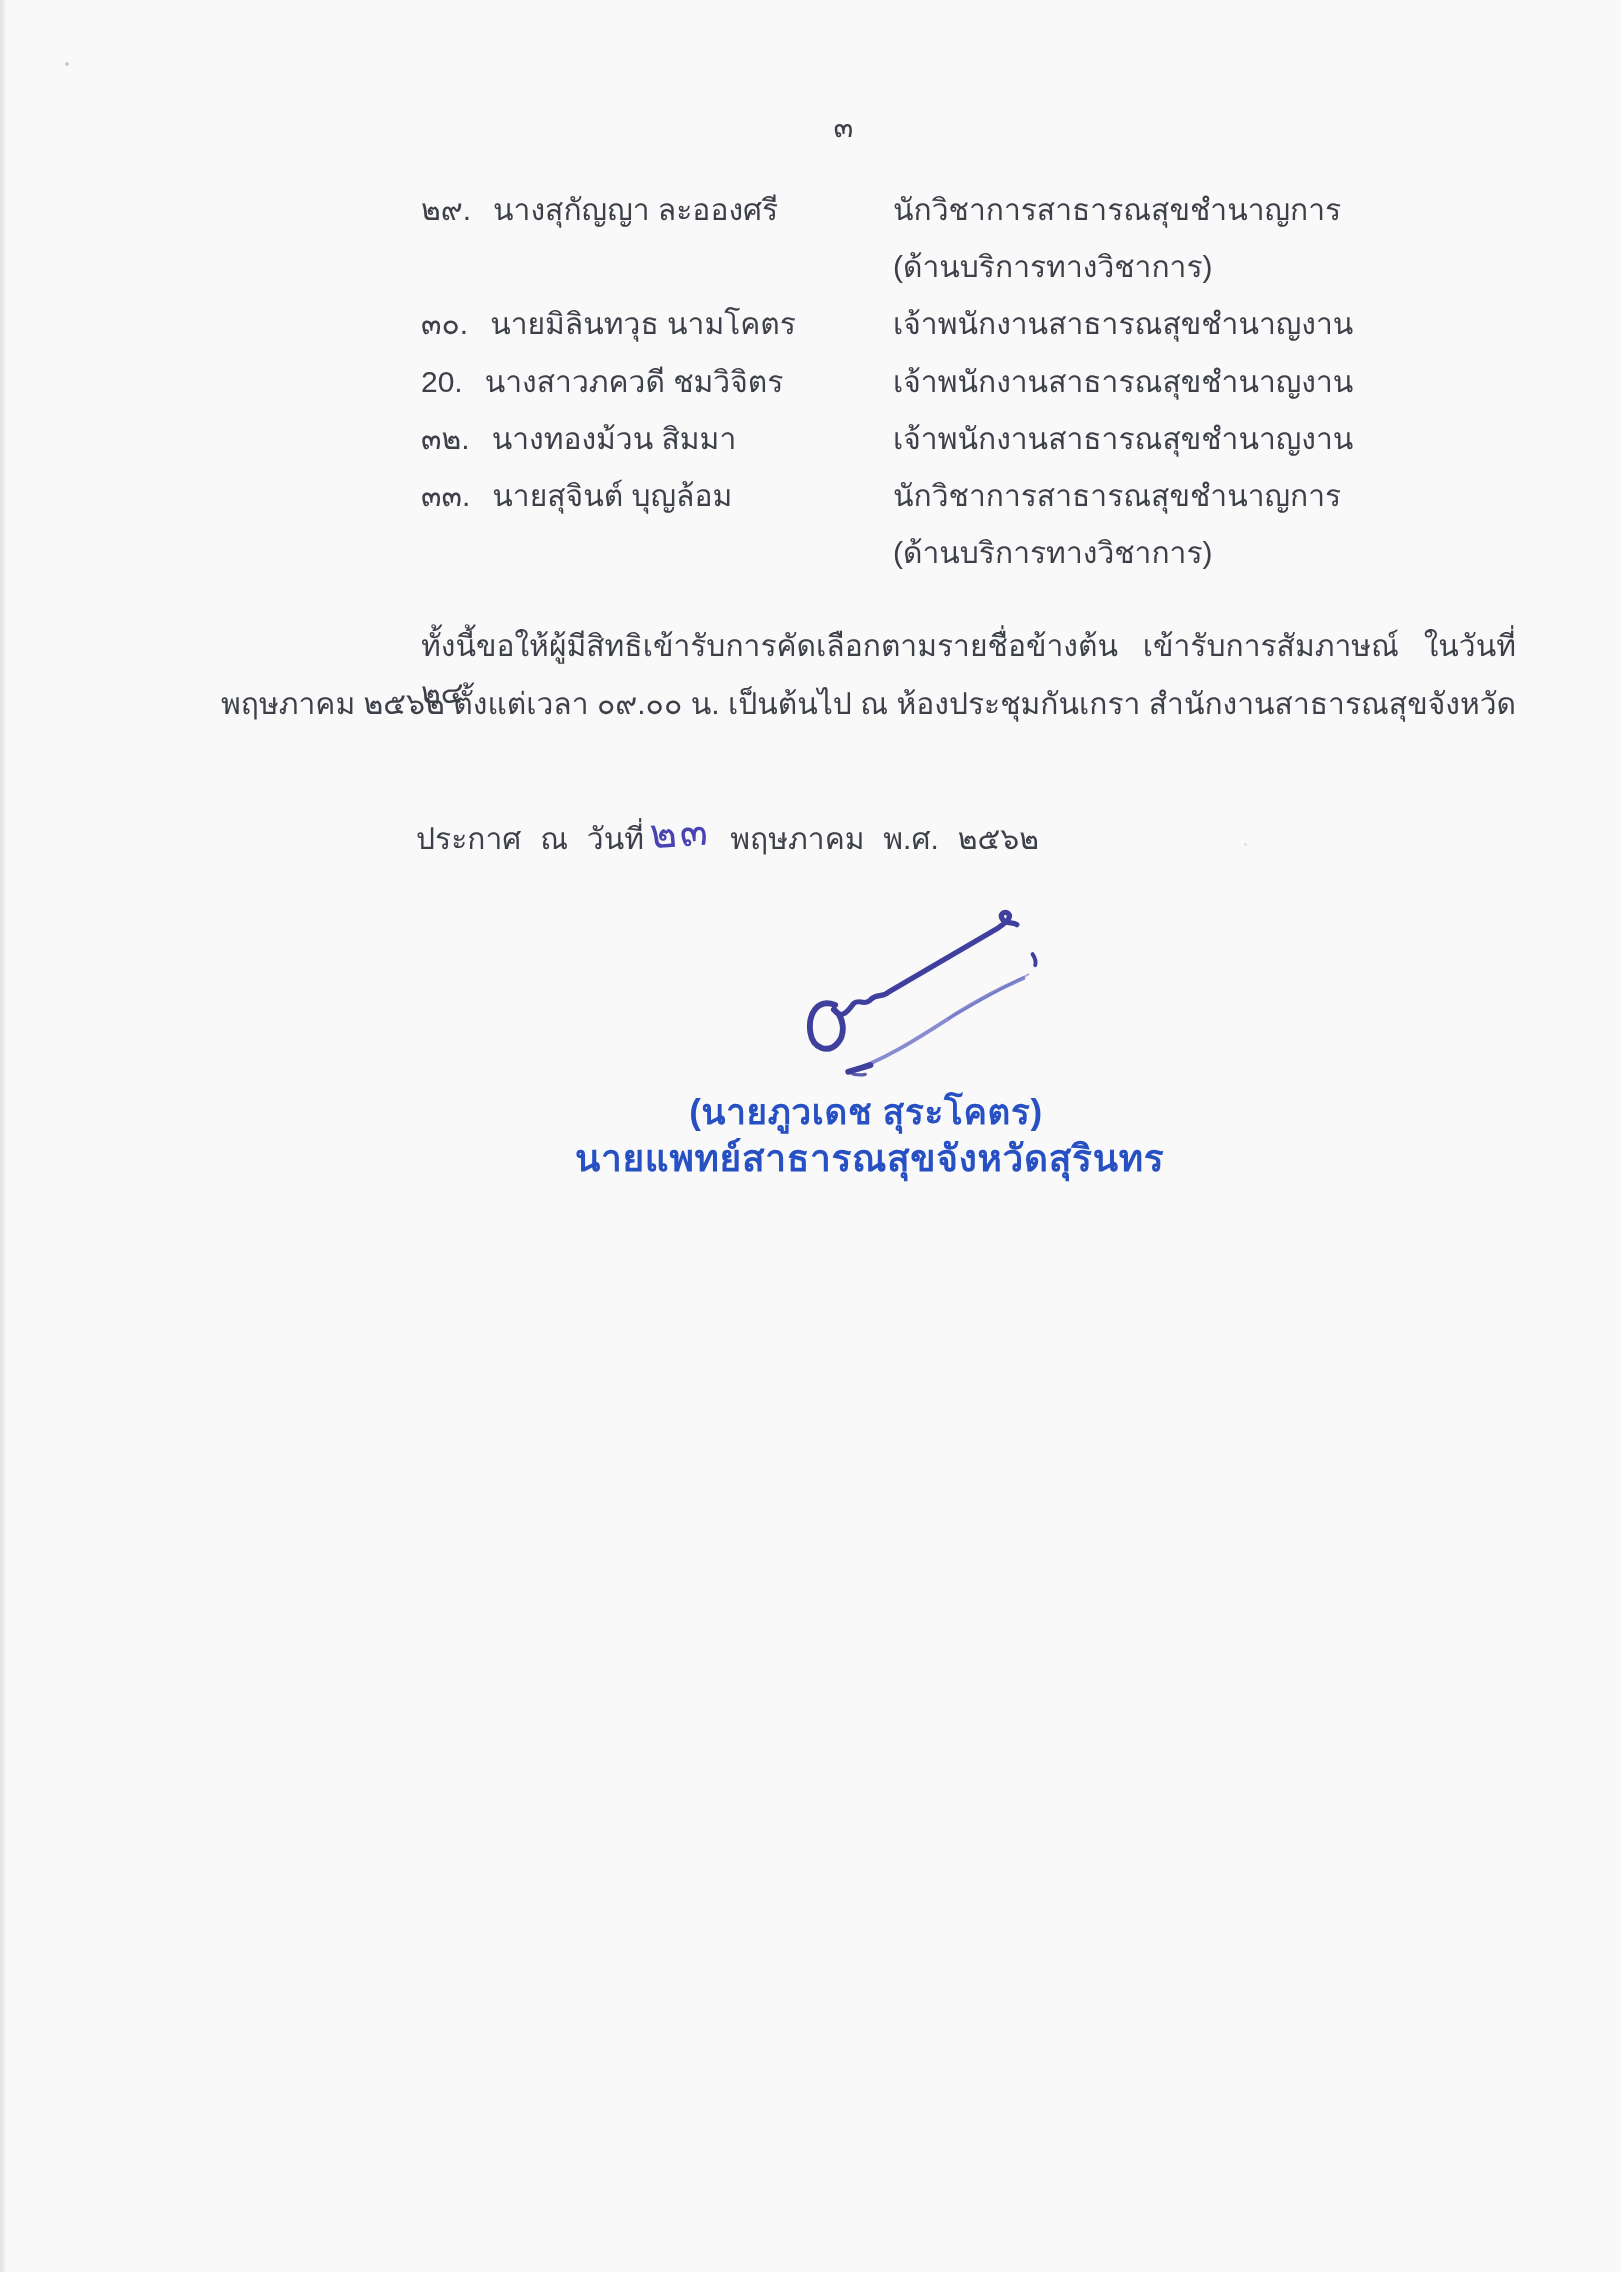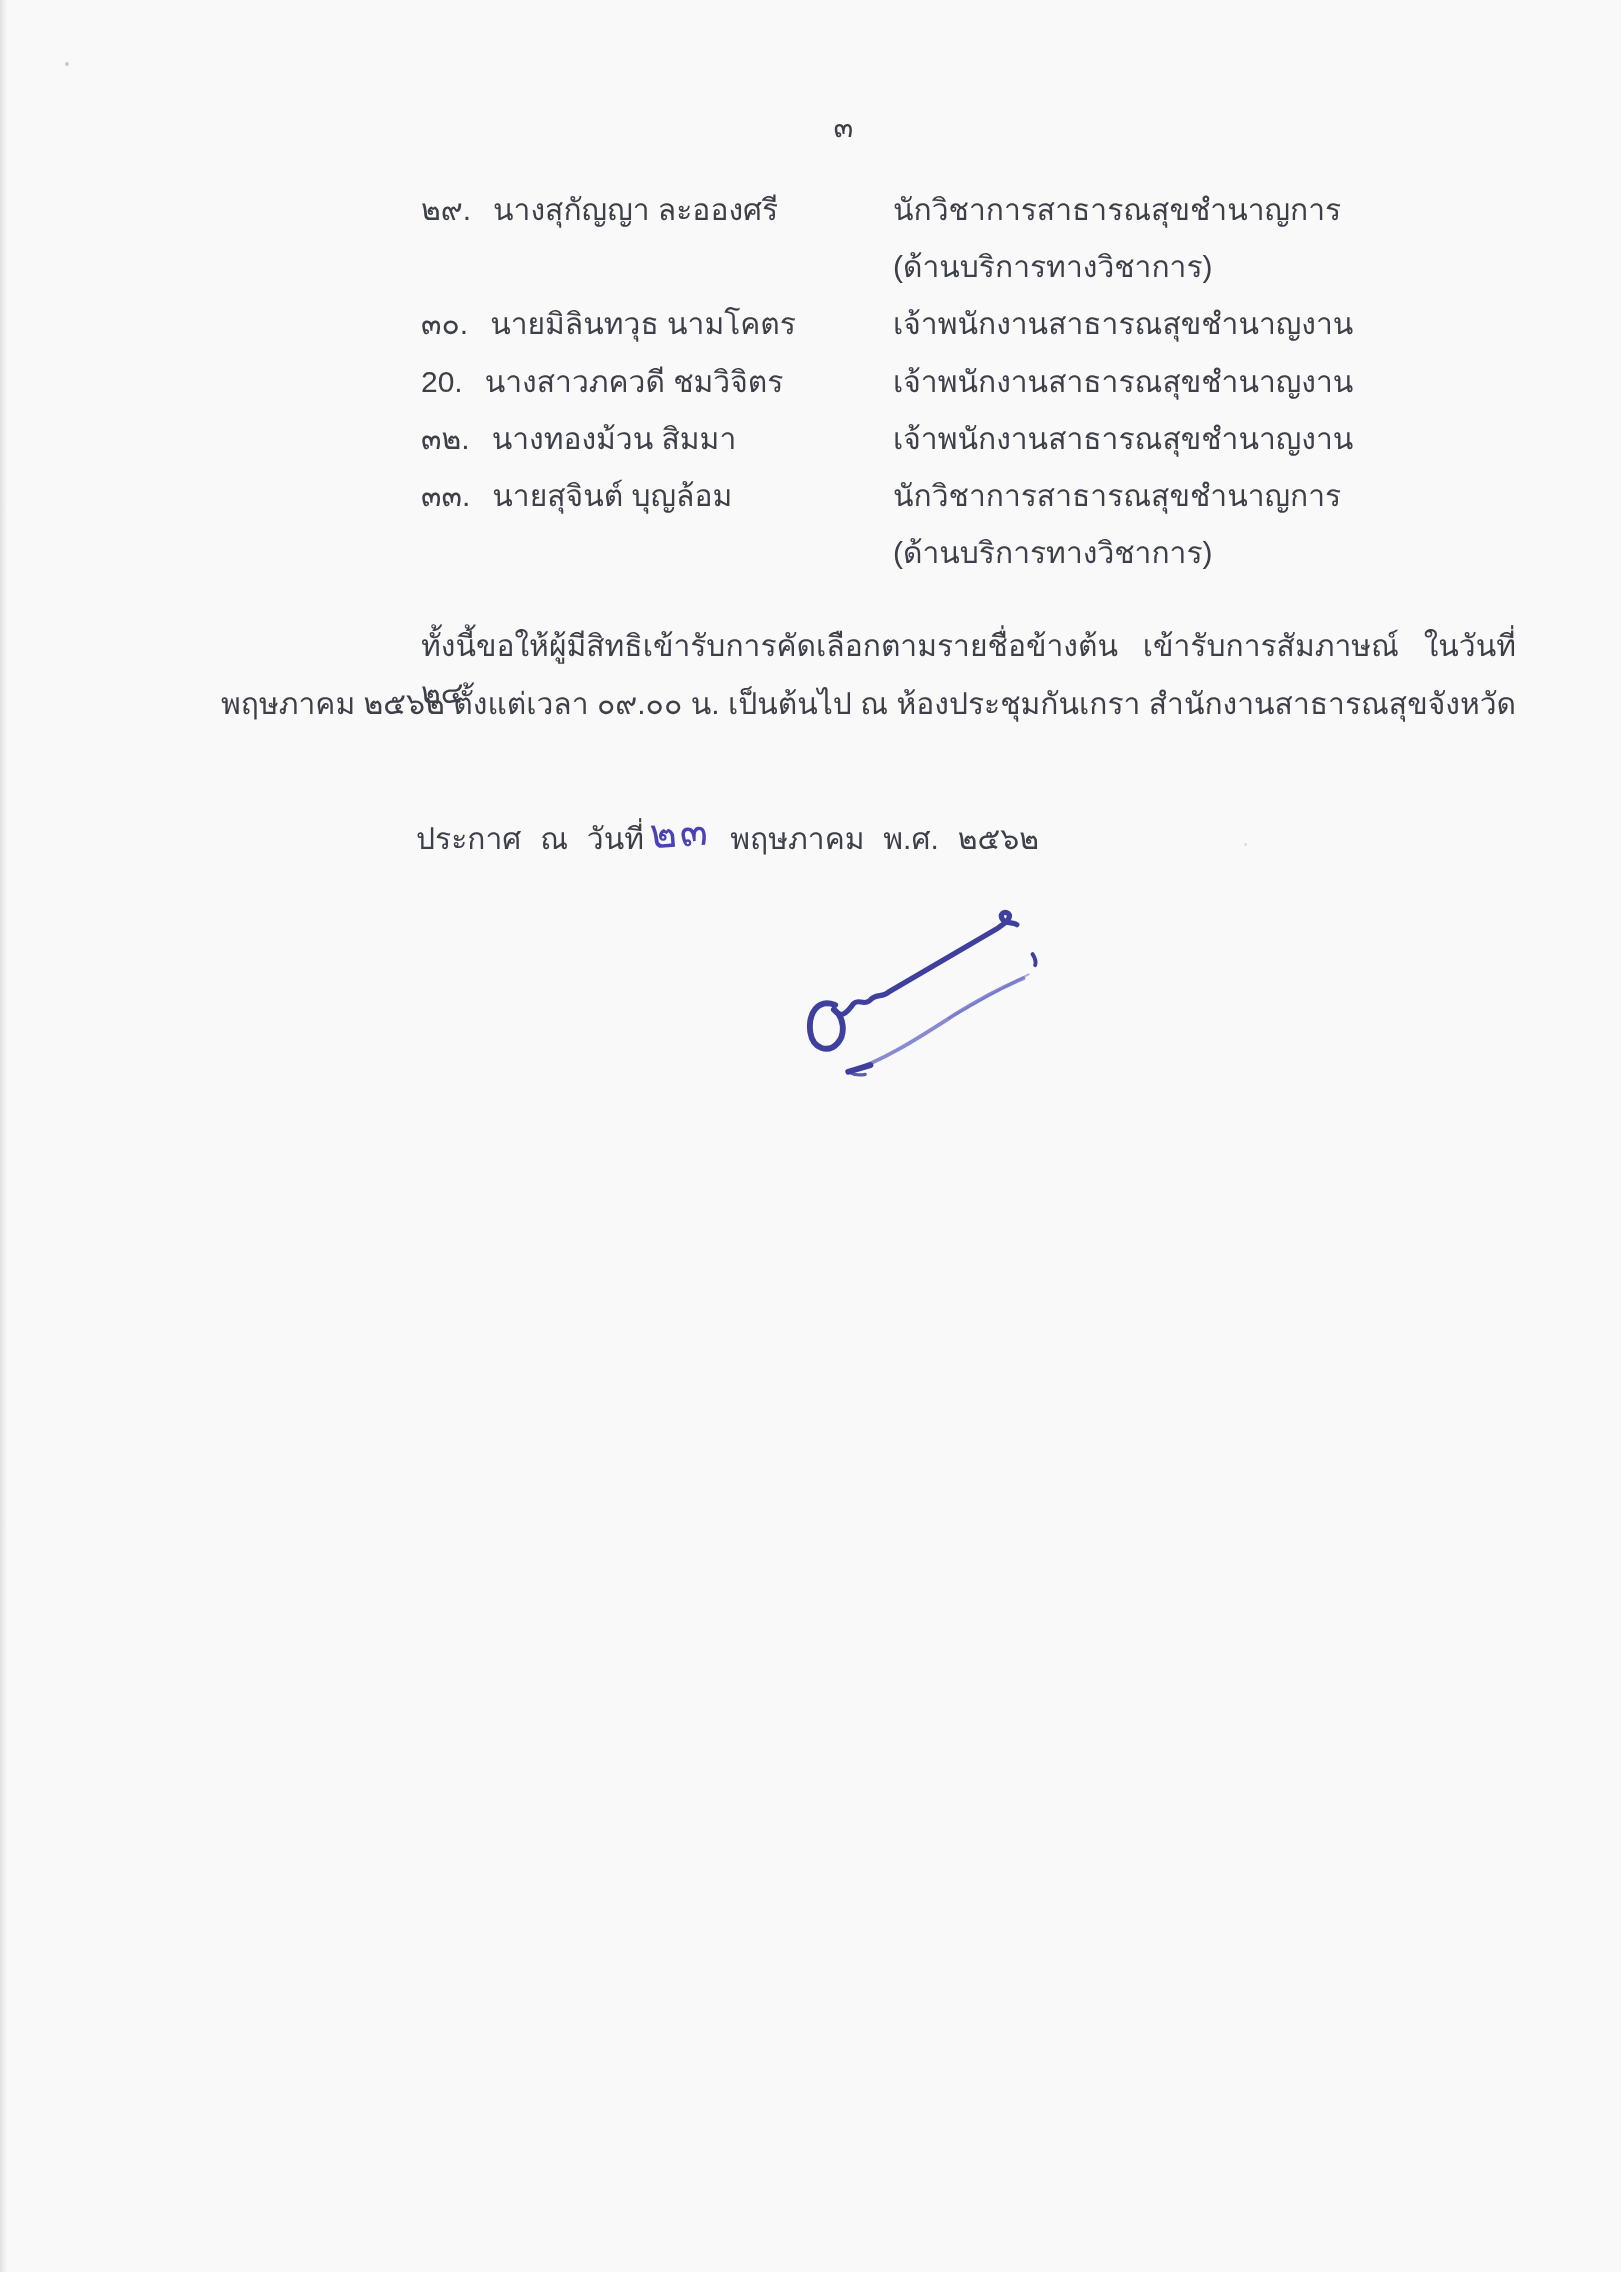--- a/index.html
+++ b/index.html
@@ -106,15 +106,19 @@
 
       <path d="M 380 72 C 384 78, 386 83, 384 89" fill="none" stroke-width="6" stroke-linecap="round" stroke="#3f3f9e"></path>
 
       <path d="M 98 252 C 152 236, 212 196, 262 164 C 302 139, 342 119, 366 109" fill="none" stroke-width="6" stroke-linecap="round" opacity="0.8" stroke="#6b6fc4"></path>
       <path d="M 252 170 C 302 142, 342 119, 374 103" fill="none" stroke-width="3" stroke-linecap="round" opacity="0.55" stroke="#6b6fc4"></path>
       <path d="M 98 252 L 132 242" fill="none" stroke-width="9" stroke-linecap="round" stroke="#3f3f9e"></path>
       <path d="M 98 252 C 107 257, 116 258, 124 256" fill="none" stroke-width="5" stroke-linecap="round" opacity="0.85" stroke="#3f3f9e"></path>
     </svg>
   </div>
 
+  <div class="stamp-block" style="color: rgb(39, 80, 195);">
+    <div class="stamp-line1 t">(นายภูวเดช สุระโคตร)</div>
+    <div class="stamp-line2 t">นายแพทย์สาธารณสุขจังหวัดสุรินทร</div>
+  </div>
 
 </div>
 
 
 </body></html>

